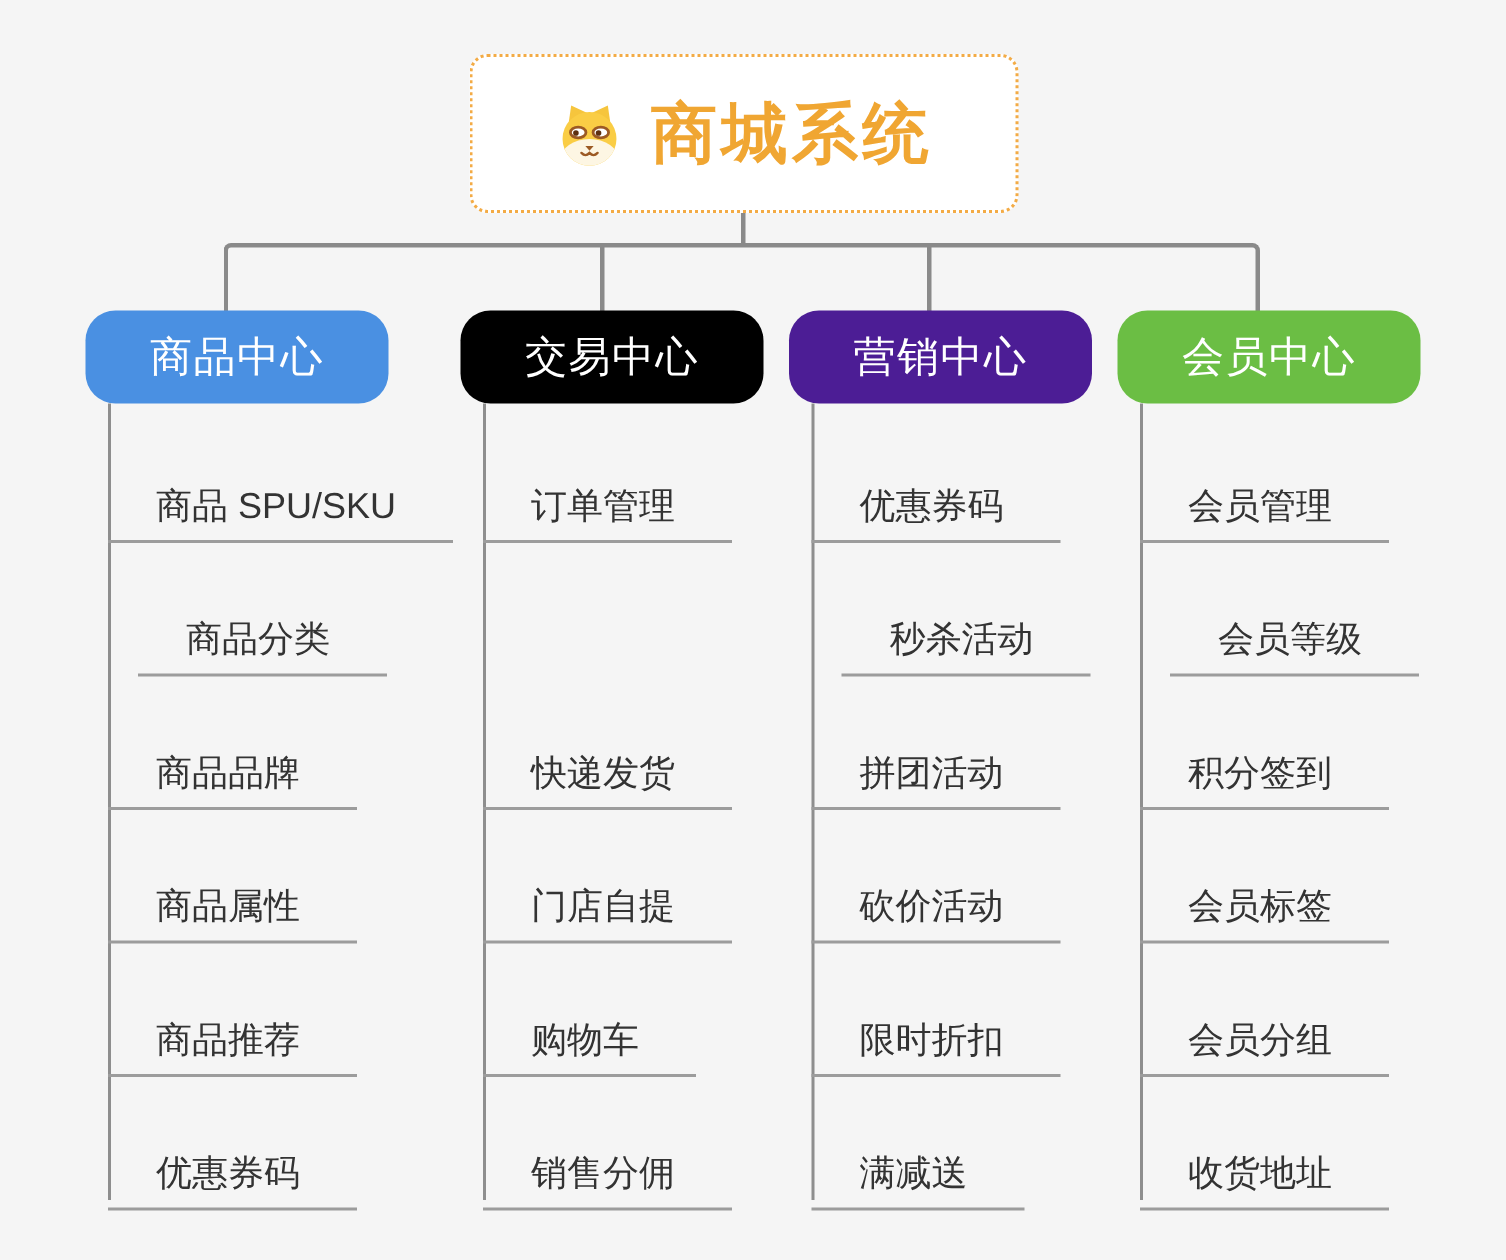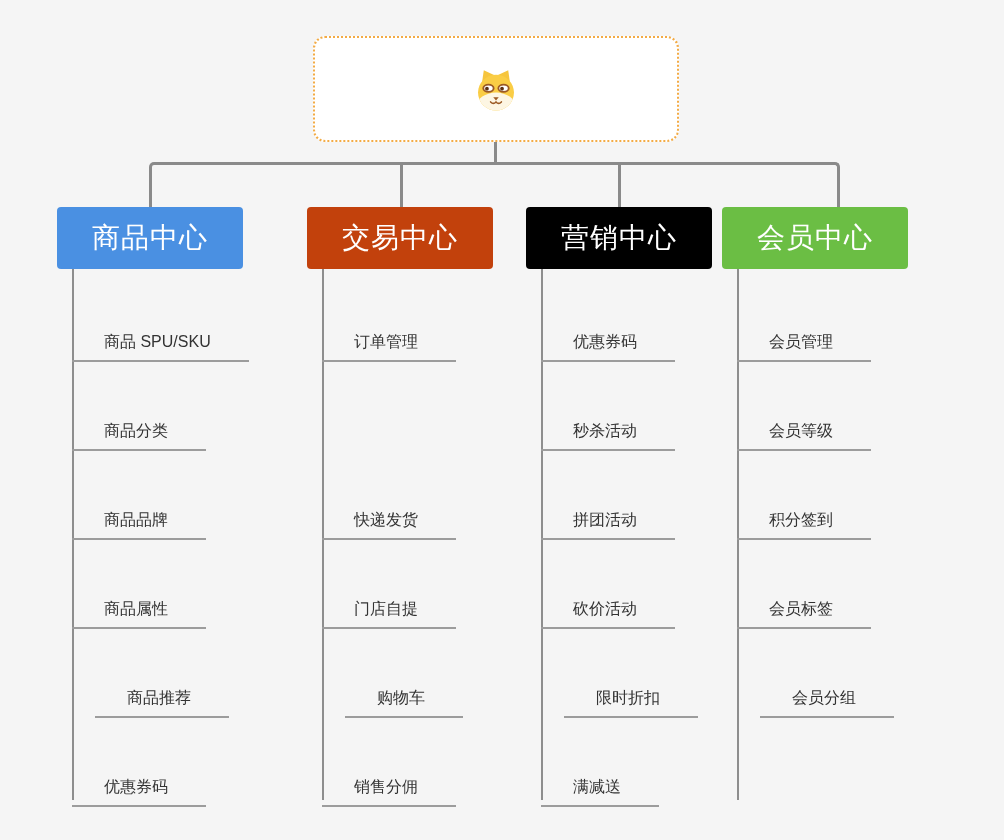--- a/index.html
+++ b/index.html
@@ -31,38 +31,38 @@
   .root-title{
     font-size:44px;font-weight:600;color:#f0a632;letter-spacing:3px;white-space:nowrap;
   }
   .dog{display:flex;align-items:center;}
 
   
   .branch{position:absolute;top:207px;width:250px;height:600px;}
   .b1{left:57px;}
   .b2{left:307px;}
   .b3{left:526px;}
-  .b4{left:722px;}
+  .b4{left:745px;}
   .branch-box{
-    width:186px;height:62px;border-radius:4px;
+    width:202px;height:62px;border-radius:20px;
     display:flex;align-items:center;justify-content:center;
     color:#ffffff;font-size:28px;letter-spacing:1px;white-space:nowrap;
     cursor:pointer;
   }
   .trunk{position:absolute;left:15px;top:62px;width:2px;height:531px;background:#8e8e8e;}
   .leaf{
     position:absolute;left:15px;height:36px;
     display:inline-flex;align-items:flex-end;
     padding:0 38px 7px 32px;
     border-bottom:2px solid #9c9c9c;
-    font-size:16px;color:#333333;white-space:nowrap;
+    font-size:24px;color:#333333;white-space:nowrap;
     cursor:pointer;
   }
-  .r1{top:110px;} .r2{top:199px;} .r3{top:288px;}
-  .r4{top:377px;} .r5{top:466px;margin-left:23px;} .r6{top:555px;}
+  .r1{top:110px;} .r2{top:199px;margin-left:20px;} .r3{top:288px;}
+  .r4{top:377px;} .r5{top:466px;} .r6{top:555px;}
 </style>
 </head>
 <body>
 
 <div class="canvas">
 
   <div class="stem"></div>
   <div class="bus"></div>
   <div class="drop drop-2"></div>
   <div class="drop drop-3"></div>
@@ -80,57 +80,59 @@
         <circle cx="32" cy="37" r="25" fill="#facd45"></circle>
         <ellipse cx="32" cy="56" rx="27" ry="19" fill="#fdf6e3" clip-path="url(#headclip)"></ellipse>
         <ellipse cx="21.5" cy="31" rx="7.2" ry="5" fill="#ffffff" stroke="#9c5a24" stroke-width="2.6"></ellipse>
         <ellipse cx="42.5" cy="31" rx="7.2" ry="5" fill="#ffffff" stroke="#9c5a24" stroke-width="2.6"></ellipse>
         <circle cx="19.4" cy="31.6" r="2.6" fill="#5d2f10"></circle>
         <circle cx="40.4" cy="31.6" r="2.6" fill="#5d2f10"></circle>
         <path d="M28.2 43.5 h7.6 l-3.8 4.4 Z" fill="#9c5a24"></path>
         <path d="M24.5 50 q3.8 4 7.5 0 q3.7 4 7.5 0" fill="none" stroke="#9c5a24" stroke-width="2.2" stroke-linecap="round"></path>
       </svg>
     </span>
+    <span class="root-title" style="color: rgb(240, 166, 50);">商城系统</span>
   </div>
 
   <div class="branch b1">
     <div class="branch-box" style="background-color: rgb(74, 144, 226);">商品中心</div>
     <div class="trunk"></div>
     <div class="leaf r1">商品 SPU/SKU</div>
     <div class="leaf r2">商品分类</div>
     <div class="leaf r3">商品品牌</div>
     <div class="leaf r4">商品属性</div>
     <div class="leaf r5">商品推荐</div>
     <div class="leaf r6">优惠券码</div>
   </div>
 
   <div class="branch b2">
-    <div class="branch-box" style="background-color: #c2410c;">交易中心</div>
+    <div class="branch-box" style="background-color: #000000;">交易中心</div>
     <div class="trunk"></div>
     <div class="leaf r1">订单管理</div>
     <div class="leaf r3">快递发货</div>
     <div class="leaf r4">门店自提</div>
     <div class="leaf r5">购物车</div>
     <div class="leaf r6">销售分佣</div>
   </div>
 
   <div class="branch b3">
-    <div class="branch-box" style="background-color: #000000;">营销中心</div>
+    <div class="branch-box" style="background-color: #4c1d95;">营销中心</div>
     <div class="trunk"></div>
     <div class="leaf r1">优惠券码</div>
     <div class="leaf r2">秒杀活动</div>
     <div class="leaf r3">拼团活动</div>
     <div class="leaf r4">砍价活动</div>
     <div class="leaf r5">限时折扣</div>
     <div class="leaf r6">满减送</div>
   </div>
 
   <div class="branch b4">
     <div class="branch-box" style="background-color: rgb(107, 190, 68);">会员中心</div>
     <div class="trunk"></div>
     <div class="leaf r1">会员管理</div>
     <div class="leaf r2">会员等级</div>
     <div class="leaf r3">积分签到</div>
     <div class="leaf r4">会员标签</div>
     <div class="leaf r5">会员分组</div>
+    <div class="leaf r6">收货地址</div>
   </div>
 
 </div>
 
 </body></html>

